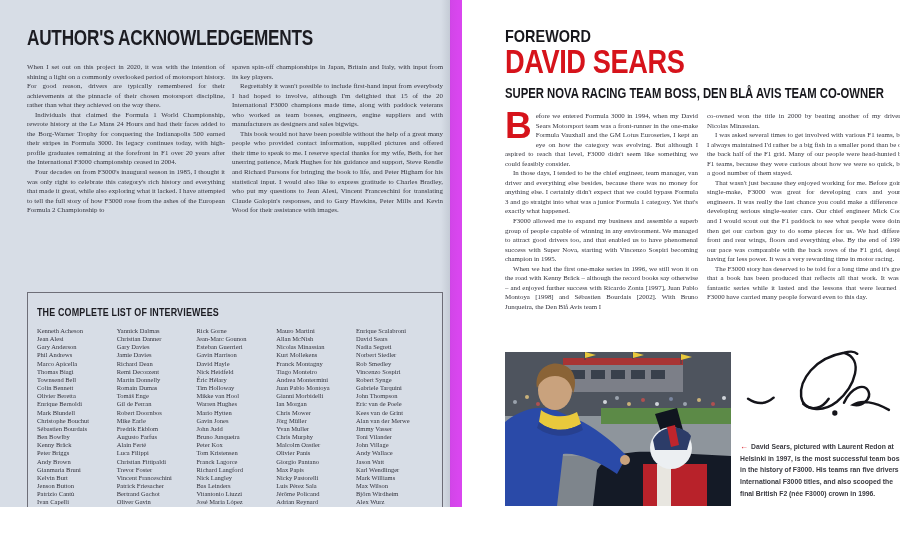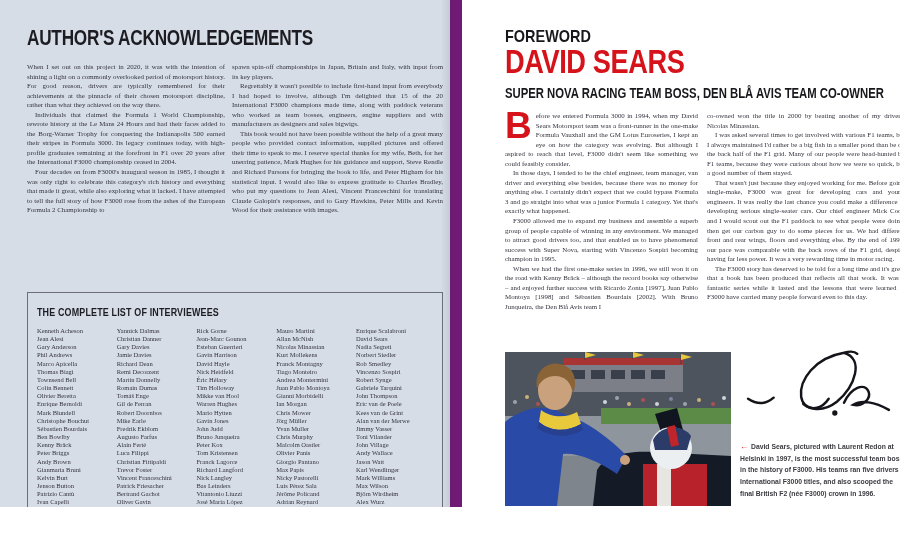--- a/index.html
+++ b/index.html
@@ -1,18 +1,18 @@
 <!DOCTYPE html>
 <html style="--accent: #d6131b; --pageL: #d7dde6; --ink: #33333d;"><head>
 <meta charset="utf-8">
 <style>
   * { margin:0; padding:0; box-sizing:border-box; }
   html,body { width:900px; height:549px; }
   body { font-family:"Liberation Serif", serif; background:#ffffff; }
-  .spread { position:relative; width:900px; height:507px; overflow:hidden; background:#701a75; }
+  .spread { position:relative; width:900px; height:507px; overflow:hidden; background:#d946ef; }
 
   .page { position:absolute; top:0; height:549px; width:450px; }
   .page-left  { left:0;  background:var(--pageL,#d7dde6); }
   .page-right { left:462px; background:#ffffff; }
   .spine { position:absolute; left:441px; top:0; width:18px; height:549px; pointer-events:none;
            background:linear-gradient(90deg, rgba(40,50,70,0) 0%, rgba(40,50,70,.10) 48%, rgba(40,50,70,.04) 55%, rgba(40,50,70,0) 100%); }
 
   .sans { font-family:"Liberation Sans", sans-serif; }
   .cond { transform-origin:left top; display:inline-block; white-space:nowrap; }
 

